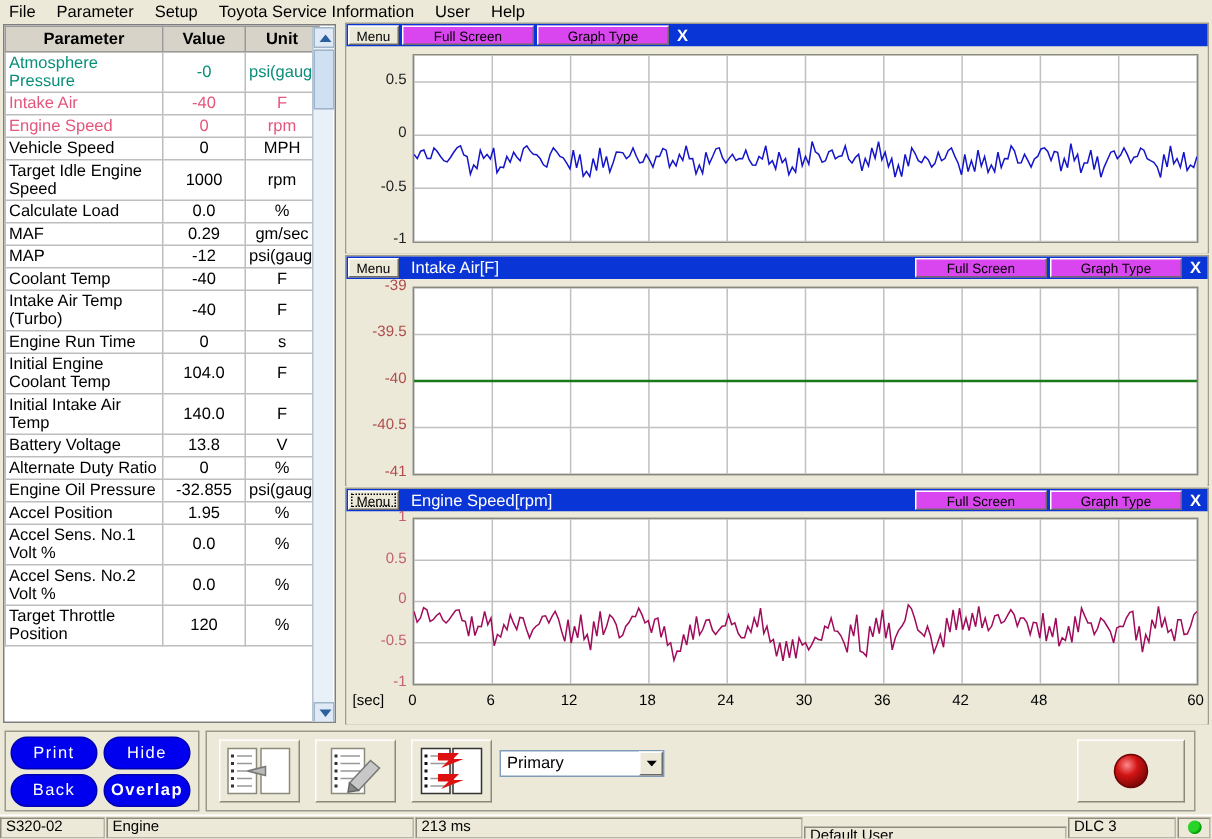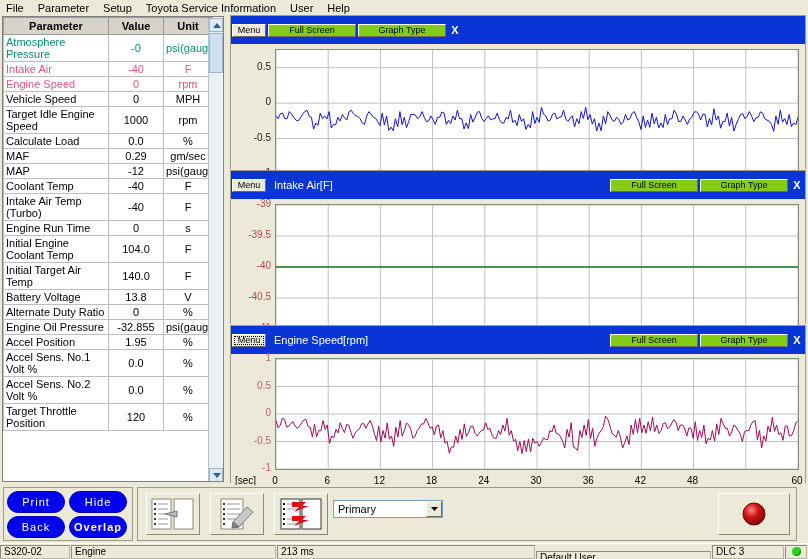--- a/index.html
+++ b/index.html
@@ -49,29 +49,29 @@
   .vscroll .sbtn.bot{position:absolute;bottom:0;left:0;}
   .vscroll .arrow{position:absolute;left:3px;top:4px;width:0;height:0;
                   border-left:4px solid transparent;border-right:4px solid transparent;}
   .vscroll .arrow.up{border-bottom:5px solid #2c5f9e;}
   .vscroll .arrow.dn{border-top:5px solid #2c5f9e;}
   .vscroll .thumb{position:absolute;left:0;top:15px;width:14px;height:40px;
                   background:#cfe0f2;border:1px solid #9fb4c8;box-sizing:border-box;}
 
   
   .panel{position:absolute;left:230px;background:#ece9d8;border:1px solid #9d9d8f;box-sizing:border-box;}
-  .ptitlebar{height:28px;background:#0a35d6;display:flex;align-items:center;
+  .ptitlebar{height:15px;background:#0a35d6;display:flex;align-items:center;
              padding:0 1px;box-sizing:border-box;}
   .menu-btn{height:13px;min-width:34px;background:#ece9d8;border:1px solid #fff;
             border-right-color:#6a6a6a;border-bottom-color:#6a6a6a;
             font-size:9px;display:flex;align-items:center;justify-content:center;
             color:#000;padding:0 3px;box-sizing:border-box;}
   .menu-btn.focus{outline:1px dotted #000;outline-offset:-3px;}
   .ptitle{color:#fff;font-size:11px;margin-left:8px;flex:1;white-space:nowrap;overflow:hidden;}
-  .pbtn{height:13px;background:#84cc16;border:1px solid #fff;
+  .pbtn{height:13px;background:#d946ef;border:1px solid #fff;
         border-right-color:#6a6a6a;border-bottom-color:#6a6a6a;
         font-size:9px;display:flex;align-items:center;justify-content:center;
         color:#000;padding:0 2px;margin-left:2px;box-sizing:border-box;white-space:nowrap;}
   .pbtn.fs{width:88px;}
   .pbtn.gt{width:88px;}
   .pclose{width:14px;height:14px;color:#fff;font-size:11px;font-weight:bold;
           display:flex;align-items:center;justify-content:center;margin-left:2px;}
   .pbody{position:relative;background:#ece9d8;}
   .plot{position:absolute;background:#fff;border:1px solid #8a8a7c;box-sizing:border-box;overflow:hidden;}
   .plot svg{display:block;}
@@ -191,21 +191,21 @@
               <td class="c-name">Engine Run Time</td>
               <td class="c-val">0</td>
               <td class="c-unit">s</td>
             </tr>
             <tr class="">
               <td class="c-name">Initial Engine Coolant Temp</td>
               <td class="c-val">104.0</td>
               <td class="c-unit">F</td>
             </tr>
             <tr class="">
-              <td class="c-name">Initial Target Air Temp</td>
+              <td class="c-name">Initial Intake Air Temp</td>
               <td class="c-val">140.0</td>
               <td class="c-unit">F</td>
             </tr>
             <tr class="">
               <td class="c-name">Battery Voltage</td>
               <td class="c-val">13.8</td>
               <td class="c-unit">V</td>
             </tr>
             <tr class="">
               <td class="c-name">Alternate Duty Ratio</td>

